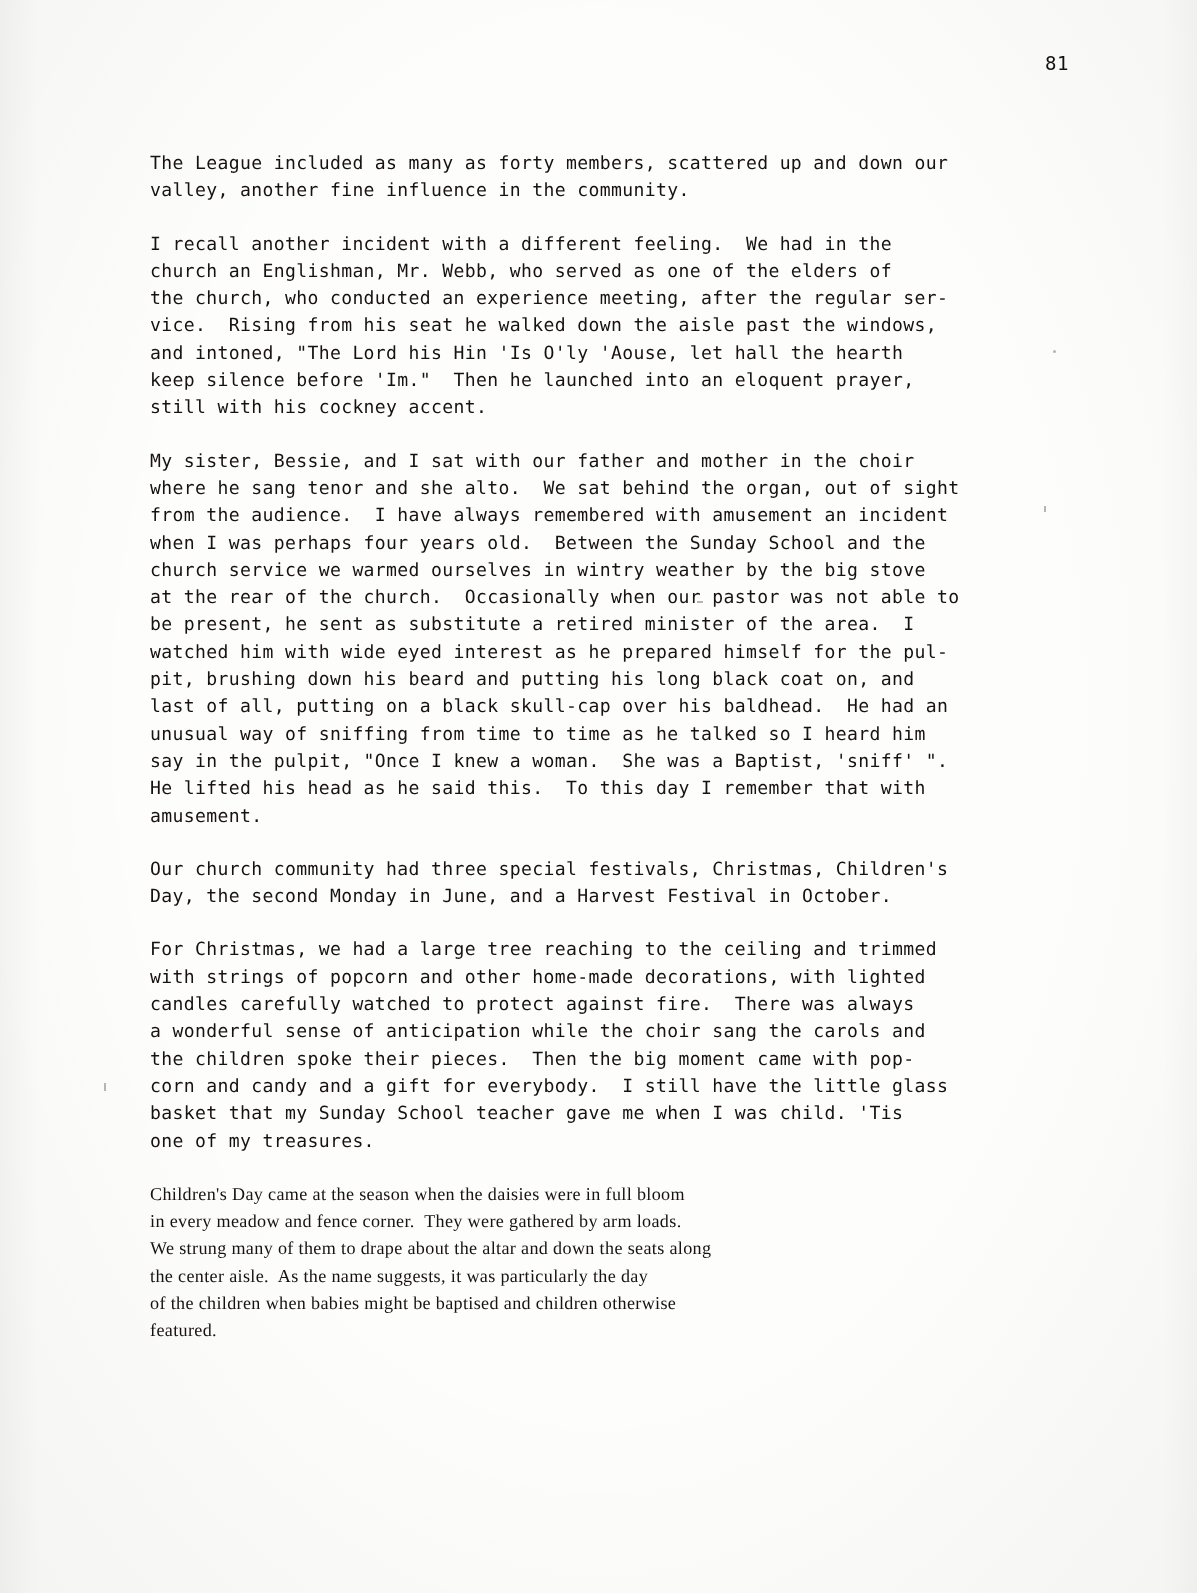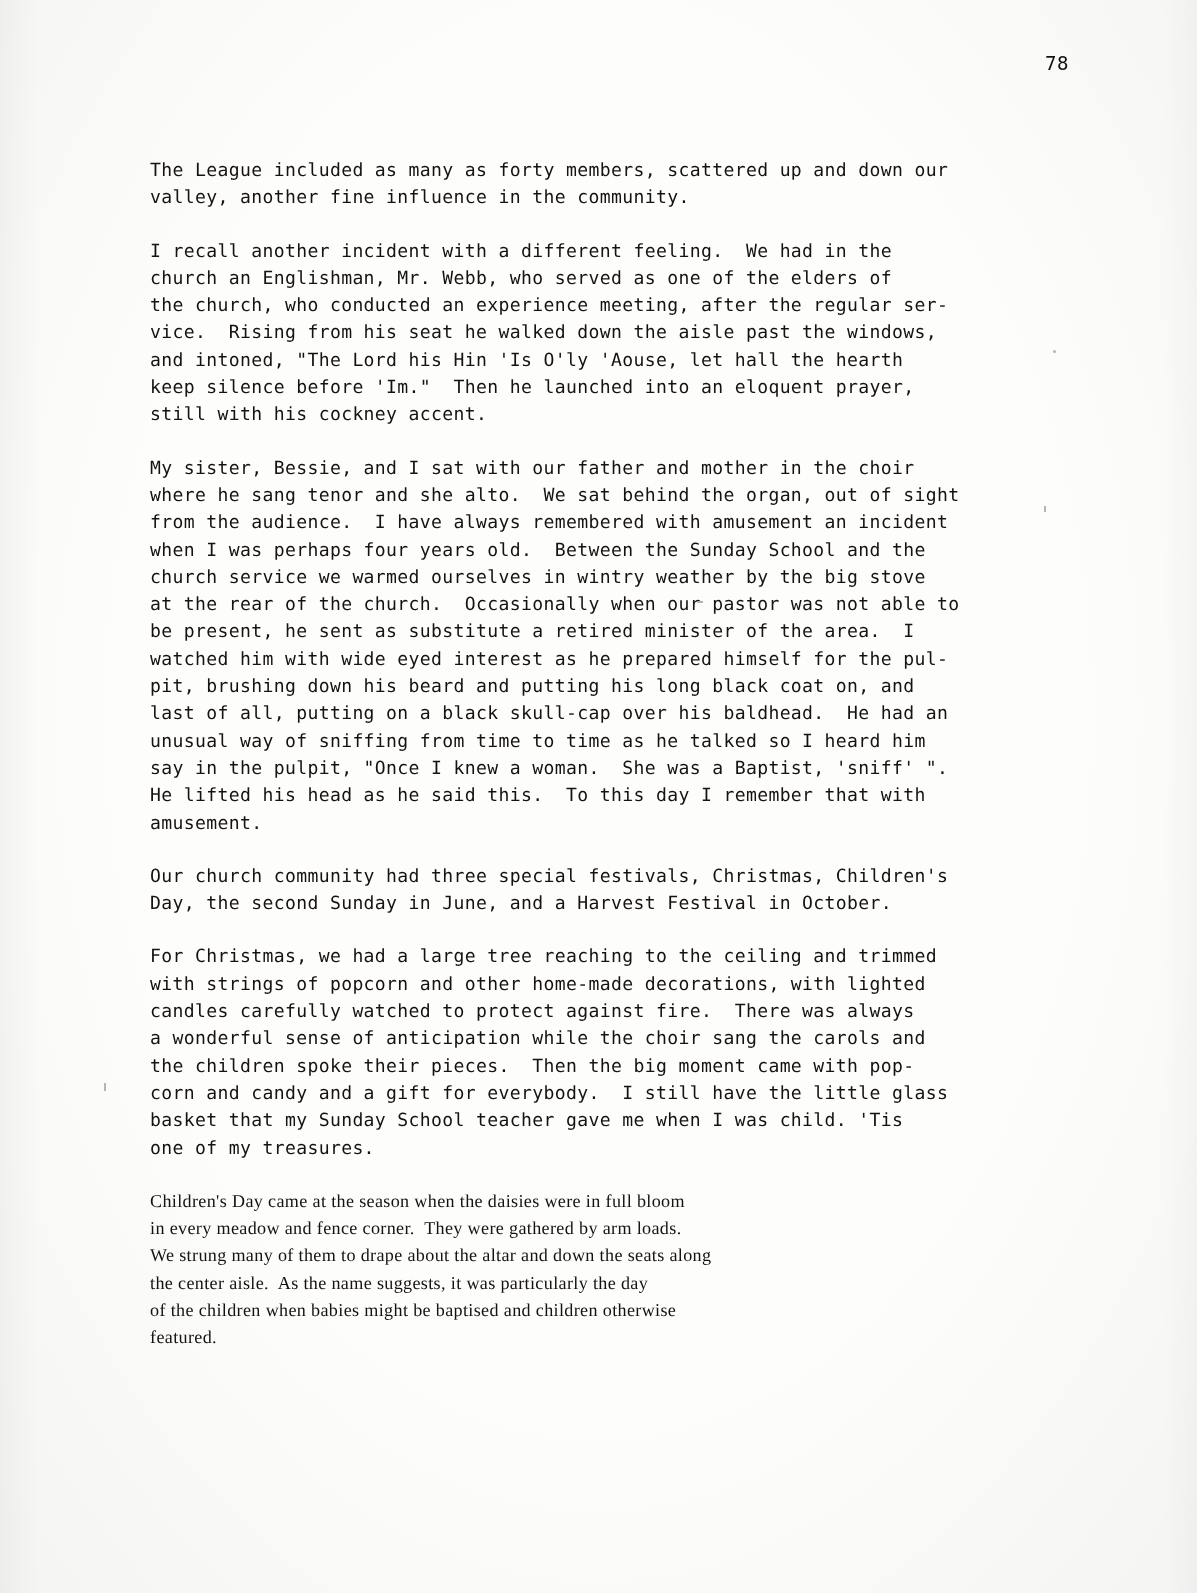--- a/index.html
+++ b/index.html
@@ -32,21 +32,21 @@
     position: absolute;
     top: 52px;
     right: 128px;
     font-size: 19px;
     letter-spacing: 0.5px;
     color: #15110f;
   }
   .content {
     position: absolute;
     left: 150px;
-    top: 157px;
+    top: 150px;
     width: 910px;
   }
   .para {
     font-size: 18.1px;
     line-height: 27.3px;
     color: #17120f;
     letter-spacing: 0.35px;
     white-space: pre-wrap;
     margin: 0 0 26px 0;
     text-rendering: geometricPrecision;
@@ -60,21 +60,21 @@
     position: absolute;
     background: #b9b4ae;
     pointer-events: none;
   }
 </style>
 </head>
 <body>
 
 <div class="page">
 
-  <div class="page-number">78</div>
+  <div class="page-number">81</div>
 
   <div class="content">
     <p class="para">The League included as many as forty members, scattered up and down our
 valley, another fine influence in the community.</p>
     <p class="para">I recall another incident with a different feeling.  We had in the
 church an Englishman, Mr. Webb, who served as one of the elders of
 the church, who conducted an experience meeting, after the regular ser-
 vice.  Rising from his seat he walked down the aisle past the windows,
 and intoned, "The Lord his Hin 'Is O'ly 'Aouse, let hall the hearth
 keep silence before 'Im."  Then he launched into an eloquent prayer,
@@ -87,21 +87,21 @@
 at the rear of the church.  Occasionally when our pastor was not able to
 be present, he sent as substitute a retired minister of the area.  I
 watched him with wide eyed interest as he prepared himself for the pul-
 pit, brushing down his beard and putting his long black coat on, and
 last of all, putting on a black skull-cap over his baldhead.  He had an
 unusual way of sniffing from time to time as he talked so I heard him
 say in the pulpit, "Once I knew a woman.  She was a Baptist, 'sniff' ".
 He lifted his head as he said this.  To this day I remember that with
 amusement.</p>
     <p class="para">Our church community had three special festivals, Christmas, Children's
-Day, the second Sunday in June, and a Harvest Festival in October.</p>
+Day, the second Monday in June, and a Harvest Festival in October.</p>
     <p class="para">For Christmas, we had a large tree reaching to the ceiling and trimmed
 with strings of popcorn and other home-made decorations, with lighted
 candles carefully watched to protect against fire.  There was always
 a wonderful sense of anticipation while the choir sang the carols and
 the children spoke their pieces.  Then the big moment came with pop-
 corn and candy and a gift for everybody.  I still have the little glass
 basket that my Sunday School teacher gave me when I was child. 'Tis
 one of my treasures.</p>
     <p class="para">Children's Day came at the season when the daisies were in full bloom
 in every meadow and fence corner.  They were gathered by arm loads.

